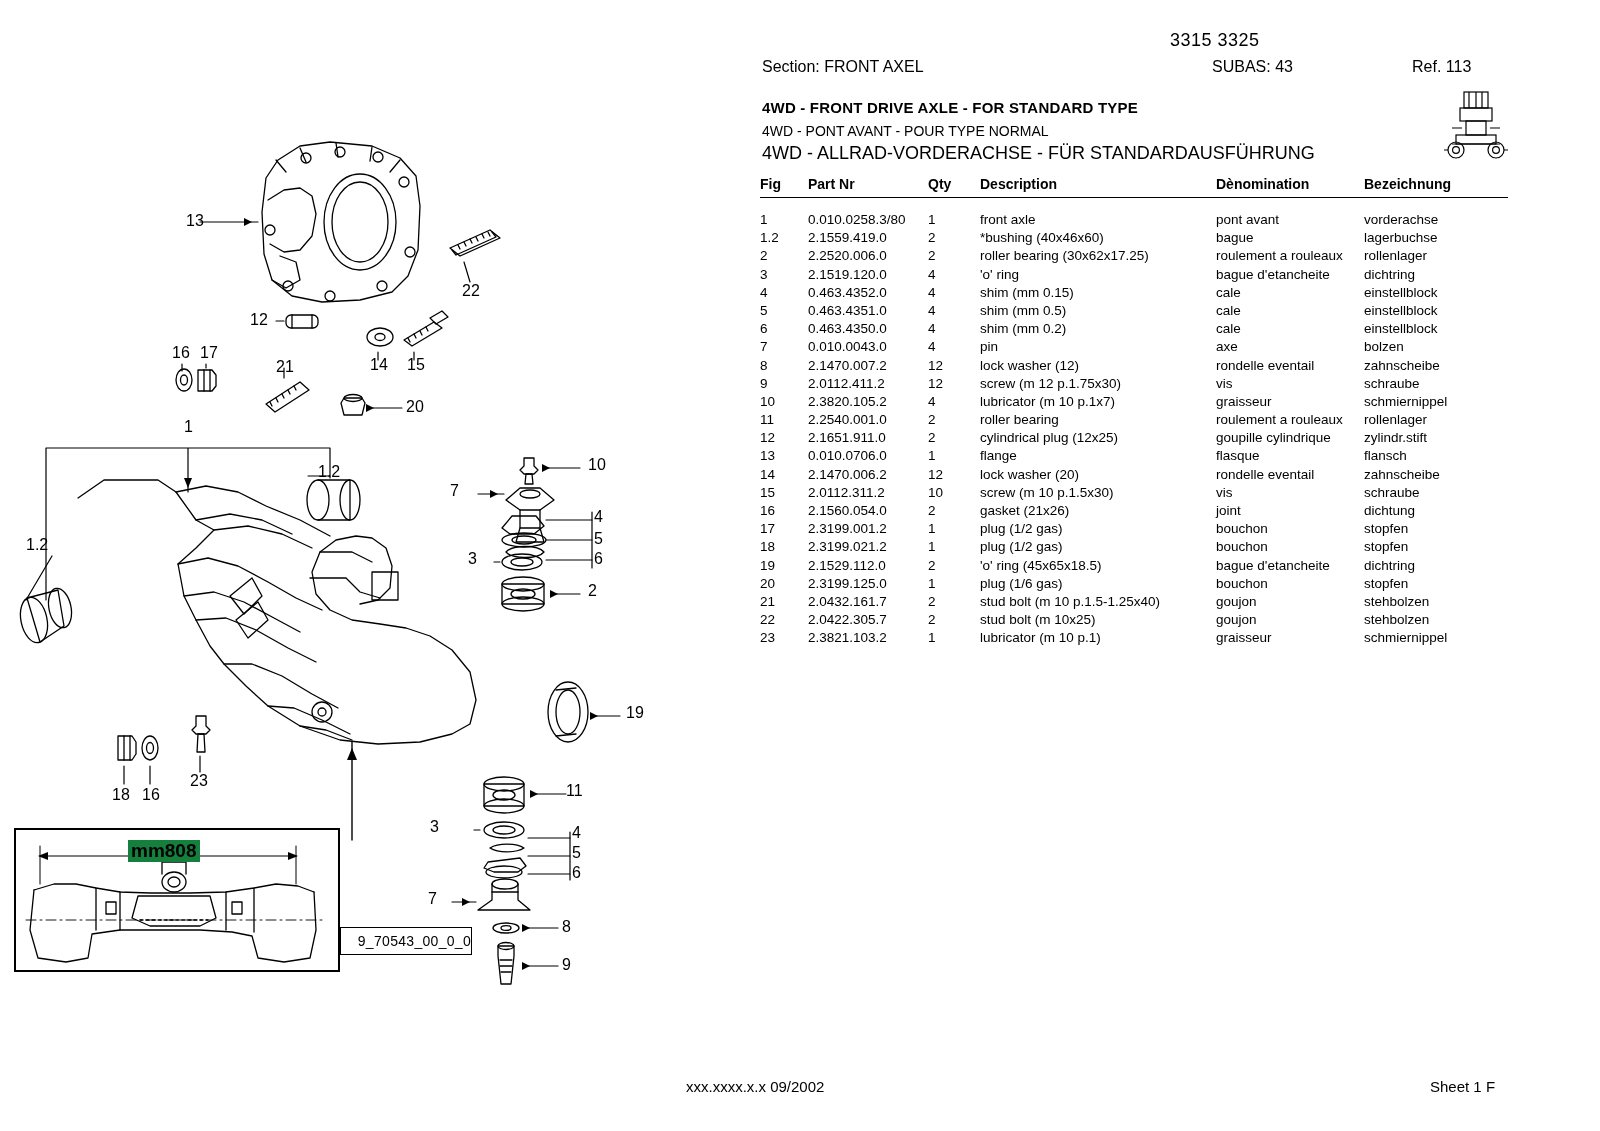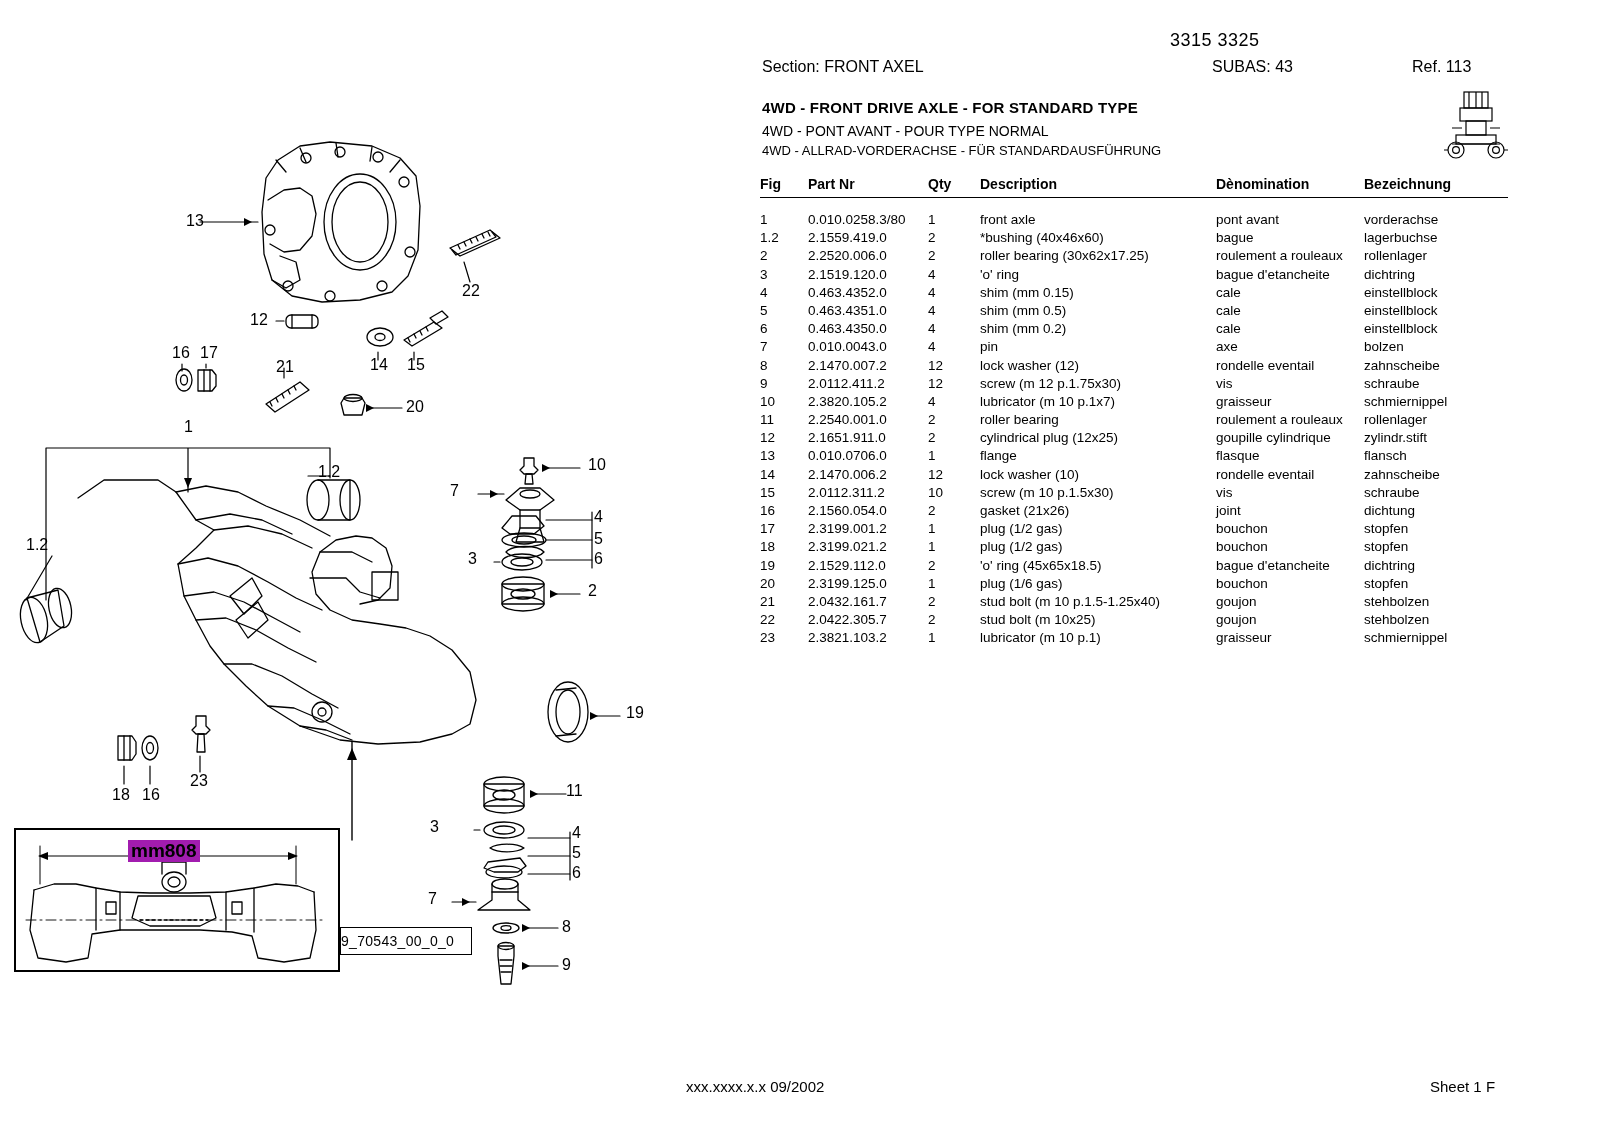--- a/index.html
+++ b/index.html
@@ -70,21 +70,21 @@
     letter-spacing: .2px;
   }
   #hdr-title-fr {
     left: 762px;
     top: 123px;
     font-size: 14px;
   }
   #hdr-title-de {
     left: 762px;
     top: 143px;
-    font-size: 13px;
+    font-size: 18px;
   }
 
   
   #tractor-pic {
     position: absolute;
     left: 1438px;
     top: 88px;
     width: 76px;
     height: 74px;
     z-index: 3;
@@ -165,32 +165,32 @@
   #drawing-code {
     position: absolute;
     left: 340px;
     top: 927px;
     width: 130px;
     height: 26px;
     border: 1.6px solid #000;
     background: #fff;
     font-size: 14px;
     line-height: 26px;
-    text-align: left;
+    text-align: right;
     letter-spacing: .3px;
     z-index: 4;
   }
   #mm-label {
     position: absolute;
     left: 128px;
     top: 840px;
     font-size: 19px;
     font-weight: bold;
     z-index: 4;
-    background: #a21caf;
+    background: #15803d;
     padding: 0 3px;
   }
   .callout {
     position: absolute;
     font-size: 16px;
     z-index: 4;
   }
 </style>
 </head>
 <body>
@@ -347,21 +347,21 @@
             <td class="c-part">0.010.0706.0</td>
             <td class="c-qty">1</td>
             <td class="c-desc">flange</td>
             <td class="c-denom">flasque</td>
             <td class="c-bez">flansch</td>
           </tr>
           <tr>
             <td class="c-fig">14</td>
             <td class="c-part">2.1470.006.2</td>
             <td class="c-qty">12</td>
-            <td class="c-desc">lock washer (10)</td>
+            <td class="c-desc">lock washer (20)</td>
             <td class="c-denom">rondelle eventail</td>
             <td class="c-bez">zahnscheibe</td>
           </tr>
           <tr>
             <td class="c-fig">15</td>
             <td class="c-part">2.0112.311.2</td>
             <td class="c-qty">10</td>
             <td class="c-desc">screw (m 10 p.1.5x30)</td>
             <td class="c-denom">vis</td>
             <td class="c-bez">schraube</td>

